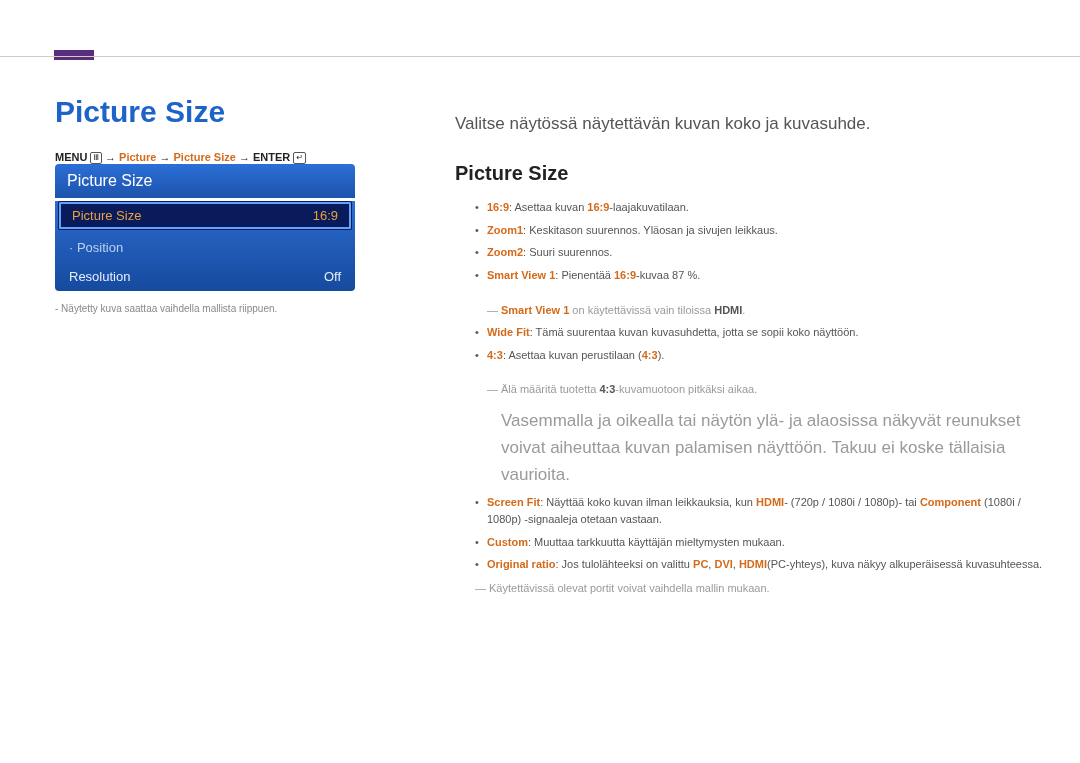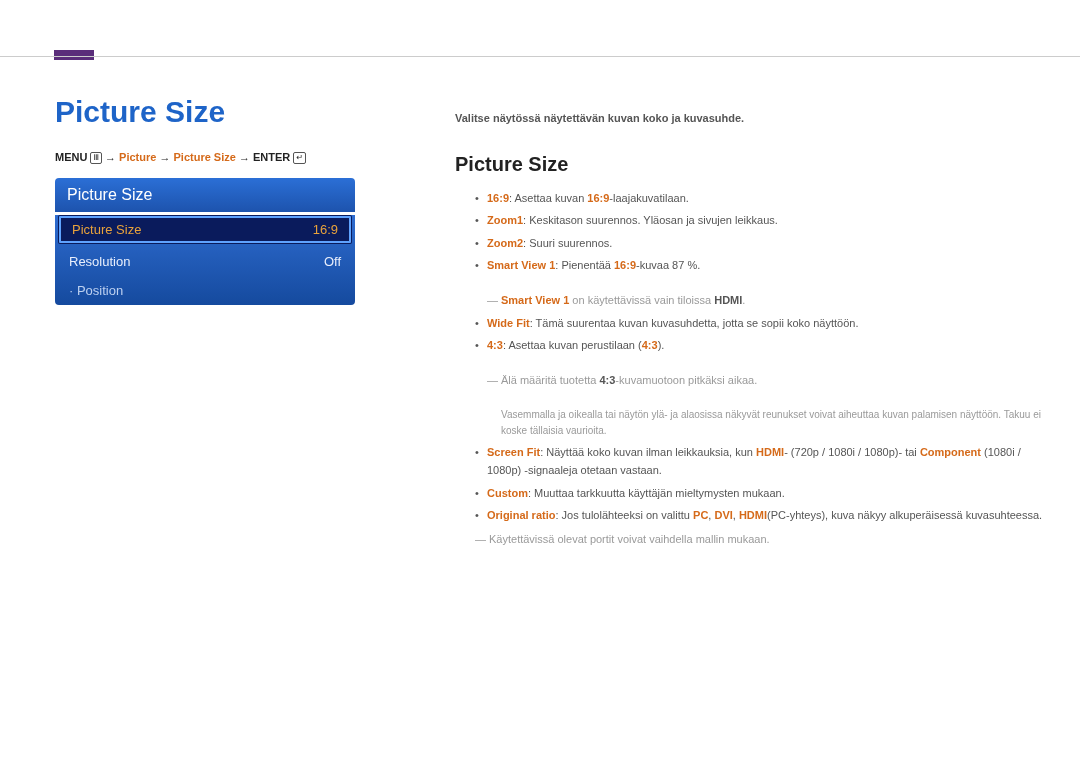--- a/index.html
+++ b/index.html
@@ -44,21 +44,20 @@
   h1.page-title {
     color: #1e64c8;
     font-size: 30px;
     font-weight: 700;
     margin-bottom: 22px;
   }
   .breadcrumb {
     font-size: 11px;
     font-weight: 700;
     color: #222;
-    margin-bottom: 14px;
   }
   .breadcrumb .orange { color: #d56a1a; font-weight: 700; }
   .breadcrumb .icon-menu {
     display:inline-block; font-weight:normal;
     border:1px solid #555; border-radius:2px; font-size:8px;
     padding:0 2px; line-height:10px; vertical-align:1px;
   }
   .breadcrumb .icon-enter {
     display:inline-block; font-weight:normal;
     border:1px solid #555; border-radius:2px; font-size:8px;
@@ -98,21 +97,21 @@
     border-radius: 2px;
   }
   .osd-row.dim { color: #bcd0f0; }
   .osd-row .dot::before { content:"· "; }
   .caption {
     font-size: 10px;
     color: #888;
   }
   .caption::before { content:"- "; }
   .right-col p.intro {
-    color: #555; font-size: 11px; margin-bottom: 20px; font-weight: bold;
+    color: #555; font-size: 17px; margin-bottom: 20px;
   }
   h2.sub-title {
     color: #222;
     font-size: 20px;
     font-weight: 600;
     margin-bottom: 10px;
   }
   .note {
     color: #9a9a9a;
     font-size: 11px;
@@ -152,21 +151,21 @@
     padding-left: 14px;
     position: relative;
   }
   .sub-note::before {
     content: "―";
     position: absolute;
     left: 0;
     color: #9a9a9a;
   }
   .sub-note .bold { color: #555; }
-  .multi-line { margin-top:18px; color:#9a9a9a; font-size:10px; padding-left:14px;}
+  .multi-line { margin-top:8px; color:#9a9a9a; font-size:17px; padding-left:14px;}
 </style>
 </head>
 <body>
 
 <div class="top-accent"></div>
 <div class="top-line"></div>
 
 <div class="left-col">
   <h1 class="page-title">Picture Size</h1>
 
@@ -182,31 +181,32 @@
     <span class="icon-enter">↵</span>
   </div>
 
   <div class="osd">
     <div class="osd-header">Picture Size</div>
     <div class="osd-body">
       <div class="osd-row selected">
         <span>Picture Size</span>
         <span>16:9</span>
       </div>
+      <div class="osd-row dim">
+        <span class="dot">Position</span>
+        <span></span>
+      </div>
       <div class="osd-row">
         <span>Resolution</span>
         <span>Off</span>
       </div>
-      <div class="osd-row dim">
-        <span class="dot">Position</span>
-        <span></span>
-      </div>
     </div>
   </div>
 
+  <div class="caption">Näytetty kuva saattaa vaihdella mallista riippuen.</div>
 </div>
 
 <div class="right-col">
   <p class="intro">Valitse näytössä näytettävän kuvan koko ja kuvasuhde.</p>
 
   <h2 class="sub-title">Picture Size</h2>
 
 
   <ul class="list">
     <li>

